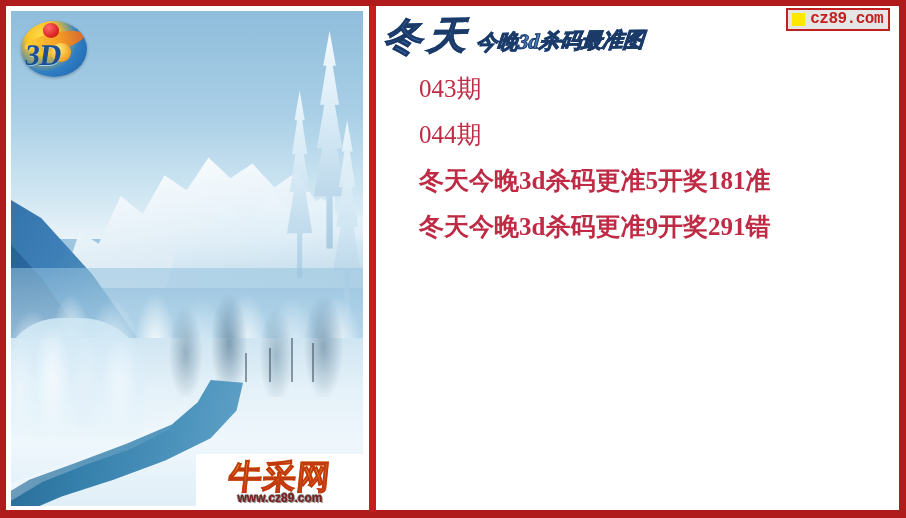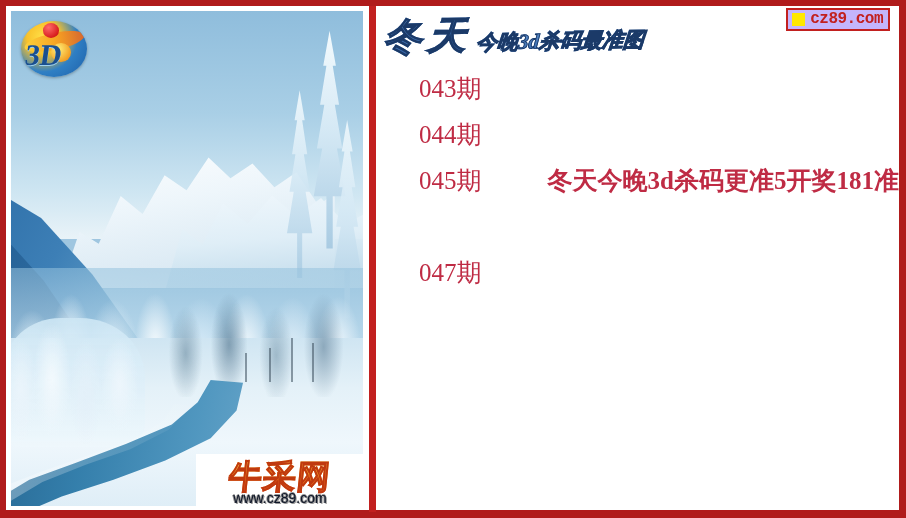--- a/index.html
+++ b/index.html
@@ -174,42 +174,42 @@
   #watermark .wm-cn{
     font-family:"Liberation Sans",sans-serif;
     font-weight:bold;font-size:33px;line-height:34px;letter-spacing:1px;
     background:linear-gradient(180deg,#ffd24a 0%,#f79b1e 45%,#e2461c 100%);
     -webkit-background-clip:text;background-clip:text;color:transparent;
     -webkit-text-stroke:1px #c0390f;
     transform:skewX(-6deg);
   }
   #watermark .wm-url{
     font-family:"Liberation Sans",sans-serif;
-    font-weight:normal;font-size:14px;line-height:15px;color:#0f172a;
+    font-weight:bold;font-size:12px;line-height:15px;color:#7f1d1d;
     text-shadow:0 0 1px #666,1px 1px 0 #999,-1px 0 0 #999,0 -1px 0 #999;
     margin-top:-3px;
   }
 
   
   #divider{
     position:absolute;left:363px;top:0px;width:7px;height:506px;
     background:#c2201f;
   }
 
   
   #right-panel{
     position:absolute;left:370px;top:0;right:0;bottom:0;
     background:#ffffff;
   }
 
   
   #cz89-badge{
     position:absolute;right:9px;top:2px;
     display:flex;align-items:center;gap:5px;
-    background:#c4b5fd;border:2px solid #c2201f;
+    background:#e5e5e5;border:2px solid #c2201f;
     padding:1px 5px 1px 4px;
   }
   #cz89-badge .sq{
     width:13px;height:13px;background:#ffe800;display:block;
   }
   #cz89-badge .txt{
     font-family:"Liberation Mono","DejaVu Sans Mono",monospace;
     font-weight:bold;font-size:16px;line-height:17px;color:#c2201f;
     letter-spacing:-.5px;
   }
@@ -243,21 +243,20 @@
     position:absolute;left:0;right:0;top:60px;
   }
   .pred-row{
     display:flex;align-items:baseline;
     height:46px;
     padding-left:43px;
     color:#bf2b44;
     font-family:"Liberation Serif","DejaVu Serif",serif;
     font-size:25px;line-height:46px;
     white-space:nowrap;
-    justify-content:space-between;
   }
   .pred-row .issue{
     font-weight:normal;letter-spacing:0px;margin-right:14px;
   }
   .pred-row .body{
     font-weight:bold;letter-spacing:0px;
   }
 </style>
 </head>
 <body>
@@ -313,25 +312,24 @@
       </div>
 
       <div id="pred-list">
           <div class="pred-row">
             <span class="issue">043期</span>
           </div>
           <div class="pred-row">
             <span class="issue">044期</span>
           </div>
           <div class="pred-row">
-            <span class="issue">045期</span>
             <span class="body">冬天今晚3d杀码更准5开奖181准</span>
           </div>
           <div class="pred-row">
-          </div>
-          <div class="pred-row">
-            <span class="issue">047期</span>
+            <span class="body">冬天今晚3d杀码更准9开奖291错</span>
+          </div>
+          <div class="pred-row">
           </div>
         </div>
 
     </div>
   </div>
 </div>
 
 </body></html>

